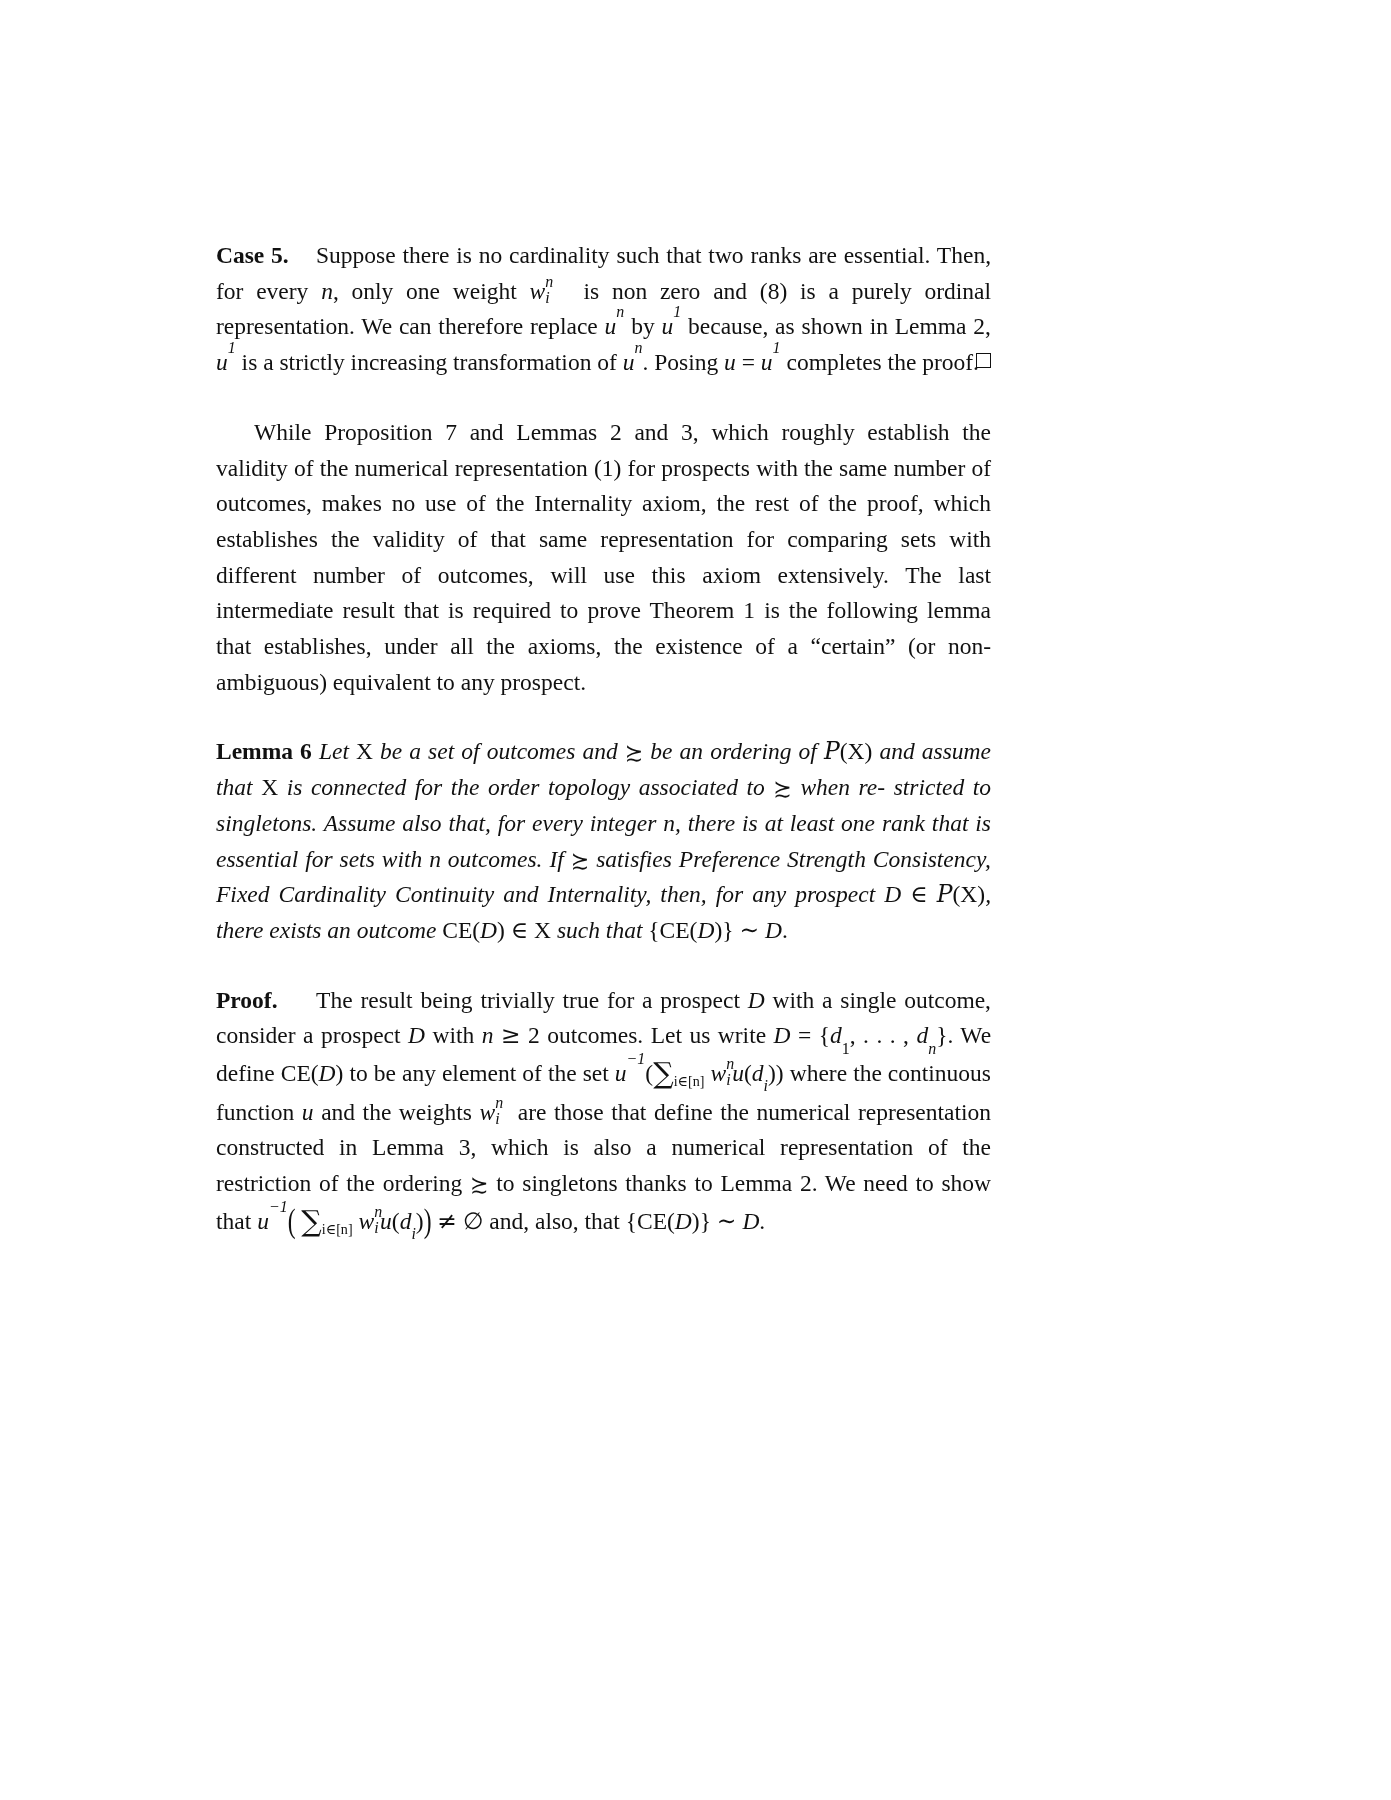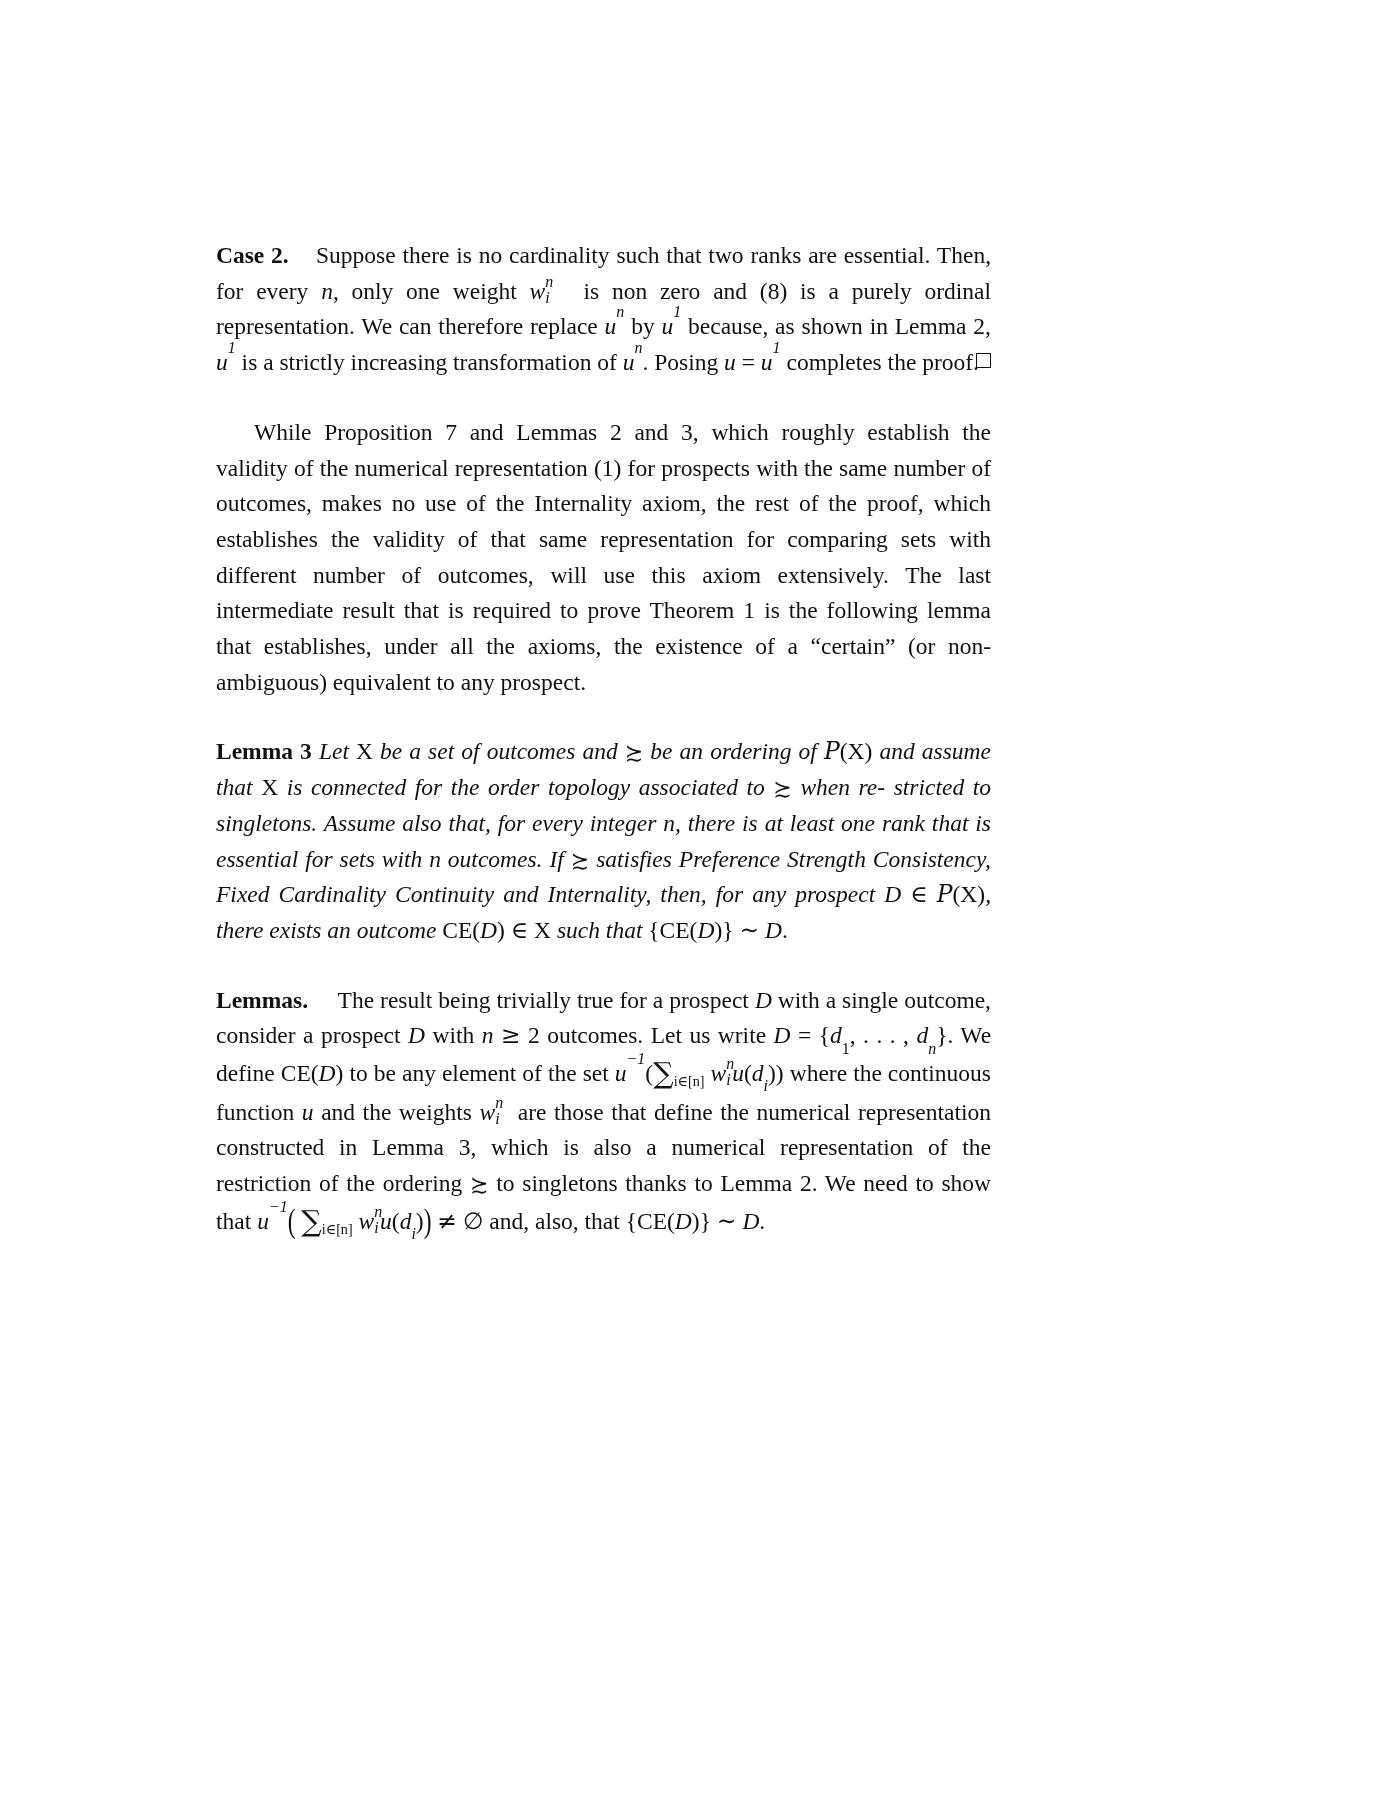--- a/index.html
+++ b/index.html
@@ -149,21 +149,21 @@
   }
 </style>
 </head>
 <body>
 
 <div id="page">
 
   <div id="textblock">
 
     <p>
-      <span class="bf">Case 2.</span>&nbsp;&nbsp;&nbsp;
+      <span class="bf">Case 5.</span>&nbsp;&nbsp;&nbsp;
       Suppose there is no cardinality such that two ranks are essential.
       Then, for every <span class="m">n</span>, only one weight
       <span class="m">w<span class="subsup"><span class="sp">n</span><span class="sb">i</span></span></span>&nbsp;&nbsp;
       is non zero and (8) is a purely ordinal representation. We can therefore replace
       <span class="m">u<sup>n</sup></span> by
       <span class="m">u<sup>1</sup></span> because, as shown
       in Lemma 2, <span class="m">u<sup>1</sup></span>
       is a strictly increasing transformation of
       <span class="m">u<sup>n</sup></span>. Posing
       <span class="m">u</span> <span class="mr">=</span>
@@ -180,21 +180,21 @@
       of outcomes, makes no use of the Internality axiom, the rest of the proof,
       which establishes the validity of that same representation for comparing sets
       with different number of outcomes, will use this axiom extensively. The
       last intermediate result that is required to prove Theorem 1 is the following
       lemma that establishes, under all the axioms, the existence of a “certain” (or
       non-ambiguous) equivalent to any prospect.
     </p>
 
     <div class="lemma-block para-gap-large">
       <p>
-        <span class="bf" style="font-style:normal">Lemma 3</span>
+        <span class="bf" style="font-style:normal">Lemma 6</span>
         Let <span class="mr">X</span> be a set of outcomes and
         <span class="succeq">≿</span> be an ordering of
         <span class="calP">P</span><span class="mr">(</span><span class="mr">X</span><span class="mr">)</span> and
         assume that <span class="mr">X</span> is connected for the order topology associated to
         <span class="succeq">≿</span> when re-
         stricted to singletons. Assume also that, for every integer
         <span class="m">n</span>, there is at least
         one rank that is essential for sets with <span class="m">n</span> outcomes. If
         <span class="succeq">≿</span> satisfies Preference
         Strength Consistency, Fixed Cardinality Continuity and Internality, then,
@@ -204,21 +204,21 @@
         <span class="mr">CE(<i>D</i>)</span>
         <span class="sym">∈</span>
         <span class="mr">X</span> such that
         <span class="mr">{CE(<i>D</i>)}</span>
         <span class="sym">∼</span>
         <span class="mr"><i>D</i>.</span>
       </p>
     </div>
 
     <p class="para-gap-large">
-      <span class="bf">Lemmas.</span>&nbsp;&nbsp;&nbsp;&nbsp;
+      <span class="bf">Proof.</span>&nbsp;&nbsp;&nbsp;&nbsp;
       The result being trivially true for a prospect
       <span class="m">D</span> with a single
       outcome, consider a prospect <span class="m">D</span> with
       <span class="m">n</span>
       <span class="sym">≥</span> 2 outcomes. Let us write
       <span class="m">D</span> <span class="mr">=</span>
       <span class="mr">{<i>d</i><sub>1</sub>, . . . , <i>d</i><sub><i>n</i></sub>}</span>. We define
       <span class="mr">CE(<i>D</i>)</span> to be any element of the set
       <span class="m">u<sup>−1</sup></span><span class="mr">(</span><span class="bigsum">∑</span><span class="sumsub">i∈[n]</span>
       <span class="m">w<span class="subsup"><span class="sp">n</span><span class="sb">i</span></span></span>&nbsp;<span class="m">u</span><span class="mr">(</span><span class="m">d<sub>i</sub></span><span class="mr">)</span><span class="mr">)</span>

